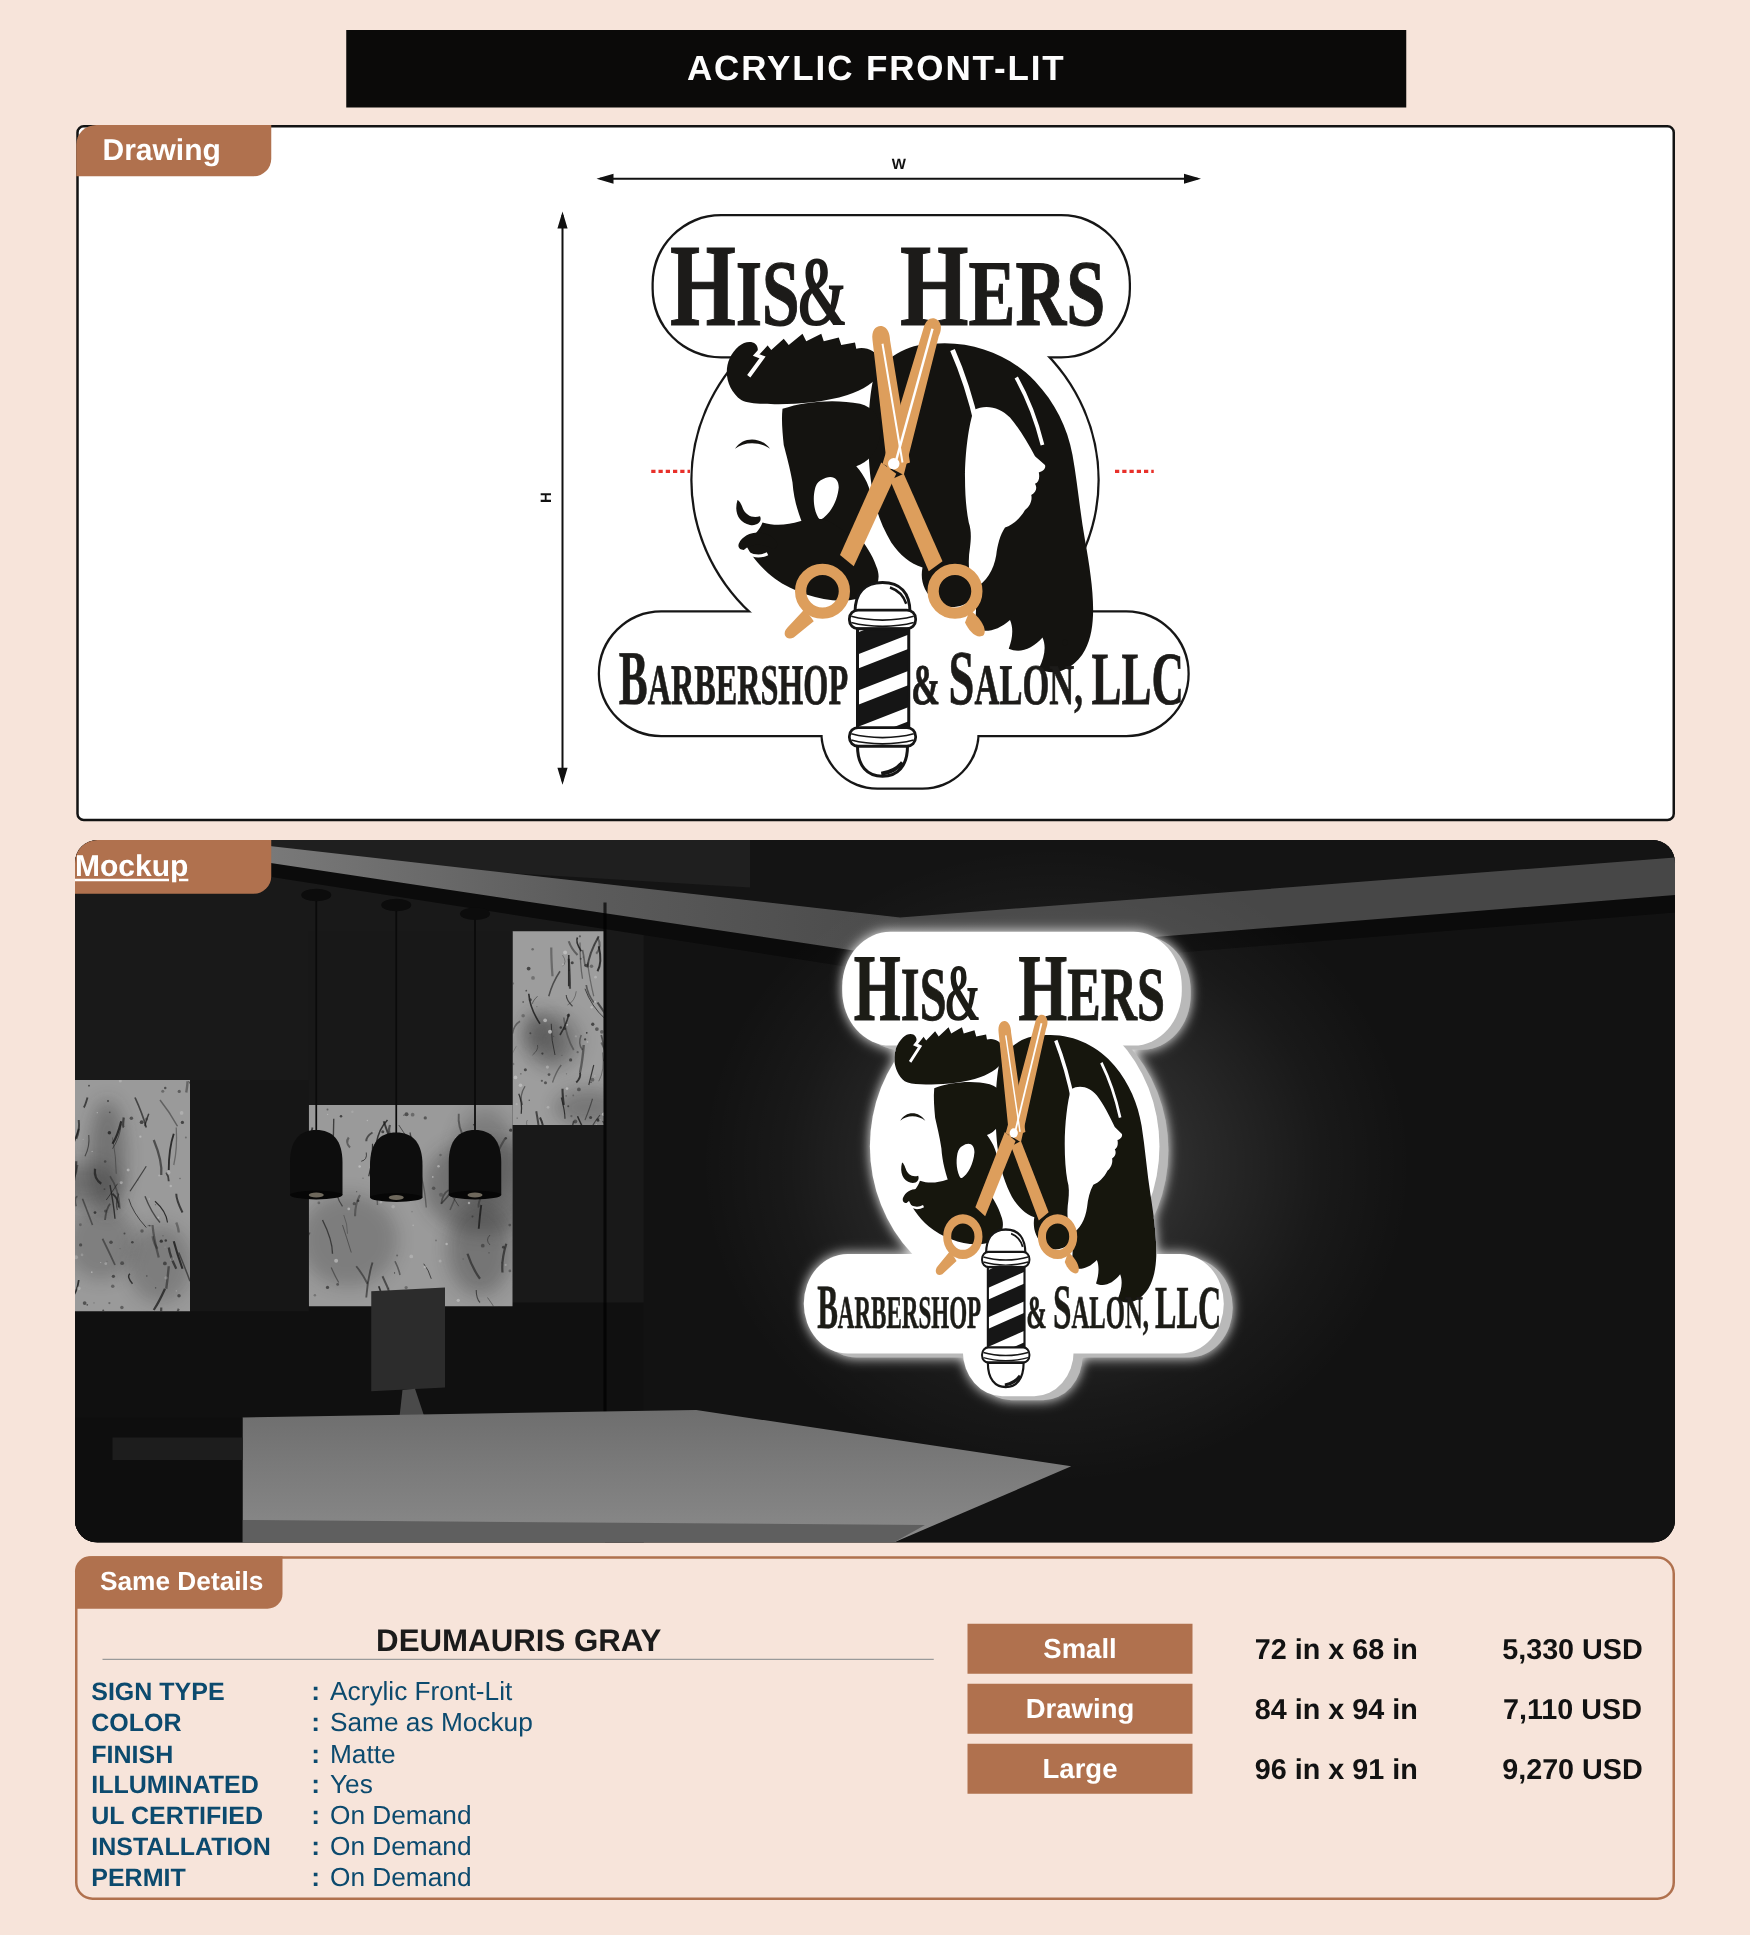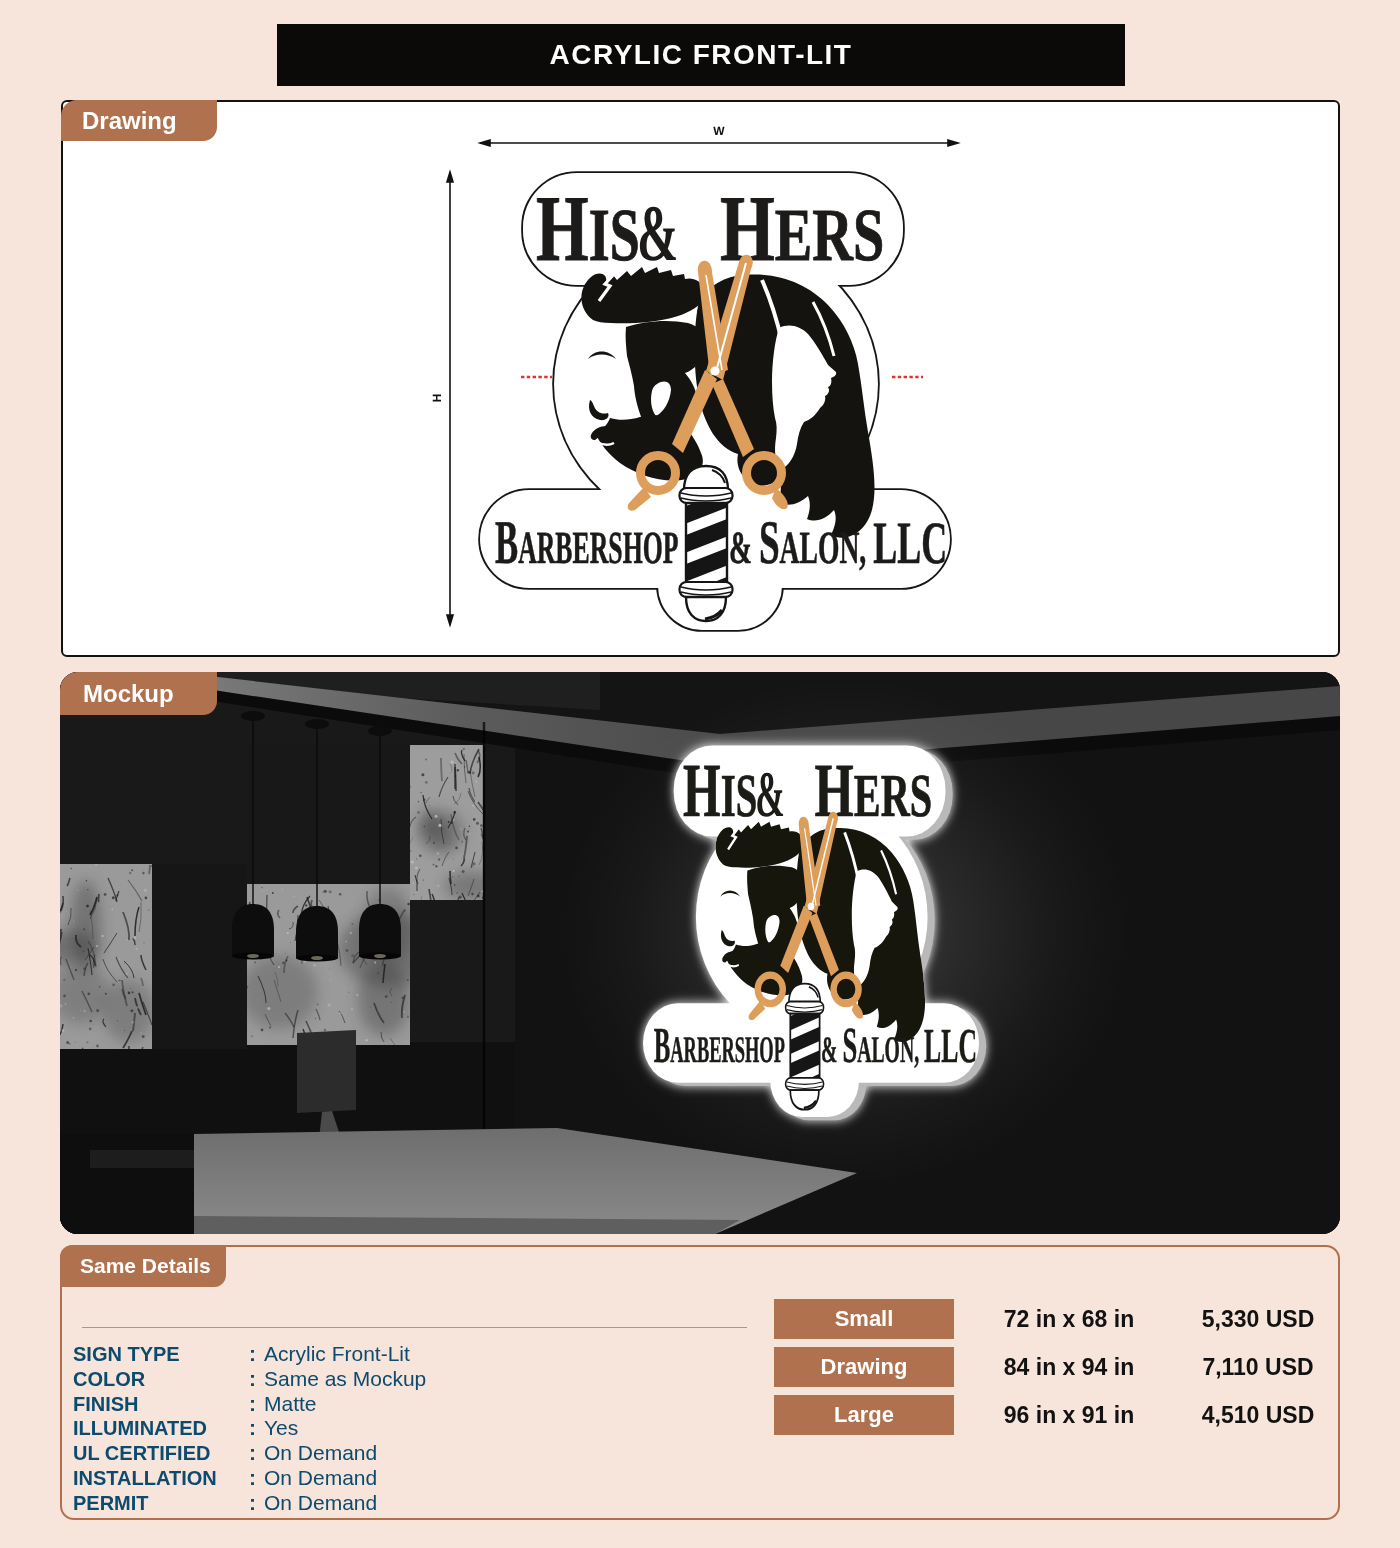--- a/index.html
+++ b/index.html
@@ -5,21 +5,21 @@
   html,body{margin:0;padding:0;}
   body{width:1400px;height:1548px;background:#f7e4da;font-family:"Liberation Sans", sans-serif;position:relative;overflow:hidden;}
   .titlebar{position:absolute;left:277px;top:24px;width:848px;height:62px;background:#0b0a09;color:#fdfdfd;
     font-size:28px;font-weight:bold;letter-spacing:1.5px;text-align:center;line-height:62px;}
   .panel{position:absolute;box-sizing:border-box;}
   .drawing{left:61px;top:100px;width:1279px;height:557px;background:#ffffff;border:2px solid #131313;border-radius:6px;}
   .mockup{left:60px;top:672px;width:1280px;height:562px;background:#181818;border-radius:18px;overflow:hidden;}
   .quote{left:60px;top:1245px;width:1280px;height:275px;border:2px solid #b0714e;border-radius:14px;}
   .tag{position:absolute;background:#b0714e;color:#fff;font-weight:bold;z-index:5;}
   .tag.drawtag{left:-2px;top:-2px;width:156px;height:41px;line-height:41px;font-size:24px;padding-left:21px;box-sizing:border-box;border-radius:16px 0 14px 0;}
-  .tag.mocktag{left:0;top:0;width:157px;height:43px;line-height:43px;font-size:24px;padding-left:23px;box-sizing:border-box;border-radius:16px 0 14px 0;}
+  .tag.mocktag{left:0;top:0;width:157px;height:43px;line-height:43px;font-size:24px;box-sizing:border-box;border-radius:16px 0 14px 0;text-decoration:underline;}
   .tag.quotetag{left:-2px;top:-2px;width:166px;height:42px;line-height:42px;font-size:21px;padding-left:20px;box-sizing:border-box;border-radius:12px 0 12px 0;}
   .dsvg{position:absolute;left:0;top:0;}
   
   .qhead{position:absolute;left:18px;top:52px;width:670px;text-align:center;font-size:25px;font-weight:bold;color:#1b1b1b;}
   .qline{position:absolute;left:20px;top:80px;width:665px;height:1px;background:#9a9a9a;}
   .specs{position:absolute;left:11px;top:95px;width:700px;}
   .srow{height:24.8px;line-height:24.8px;font-size:21px;color:#0c4a6e;position:relative;}
   .srow b{font-size:20px;font-weight:bold;}
   .srow .lab{position:absolute;left:0;}
   .srow .col{position:absolute;left:176px;font-weight:bold;}
@@ -660,20 +660,21 @@
       <use href="#signShape" fill="#ffffff"></use>
       <use href="#logoArt"></use>
     </g>
   </svg>
 </div>
 
 <div class="panel quote">
 
   <div class="tag quotetag">Same Details</div>
 
+  <div class="qhead">DEUMAURIS GRAY</div>
   <div class="qline"></div>
 
   <div class="specs">
     <div class="srow">
         <b class="lab">SIGN TYPE</b>
         <span class="col">:</span>
         <span class="val">Acrylic Front-Lit</span>
       </div>
     <div class="srow">
         <b class="lab">COLOR</b>
@@ -714,16 +715,16 @@
         <div class="c3">5,330 USD</div>
       </div>
     <div class="prow">
         <div class="c1">Drawing</div>
         <div class="c2">84 in x 94 in</div>
         <div class="c3">7,110 USD</div>
       </div>
     <div class="prow">
         <div class="c1">Large</div>
         <div class="c2">96 in x 91 in</div>
-        <div class="c3">4,510 USD</div>
+        <div class="c3">9,270 USD</div>
       </div>
   </div>
 </div>
 
 </body></html>

